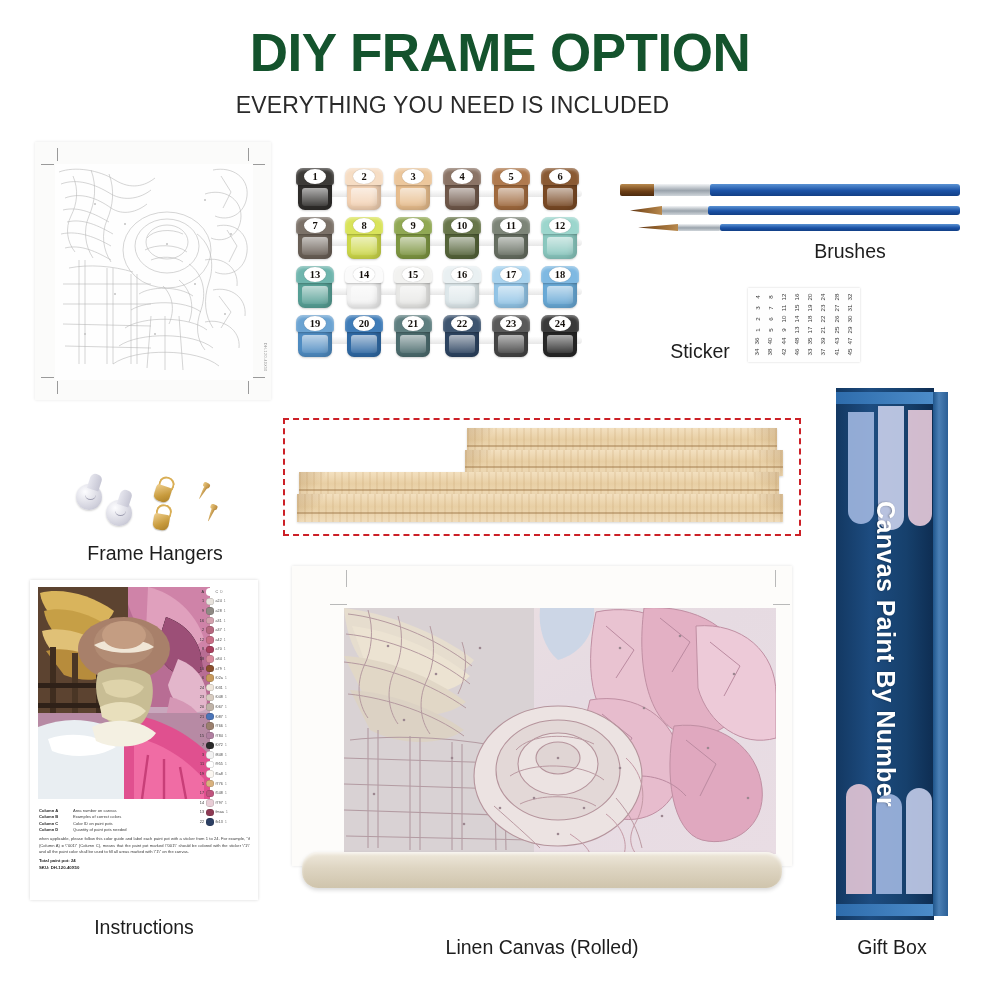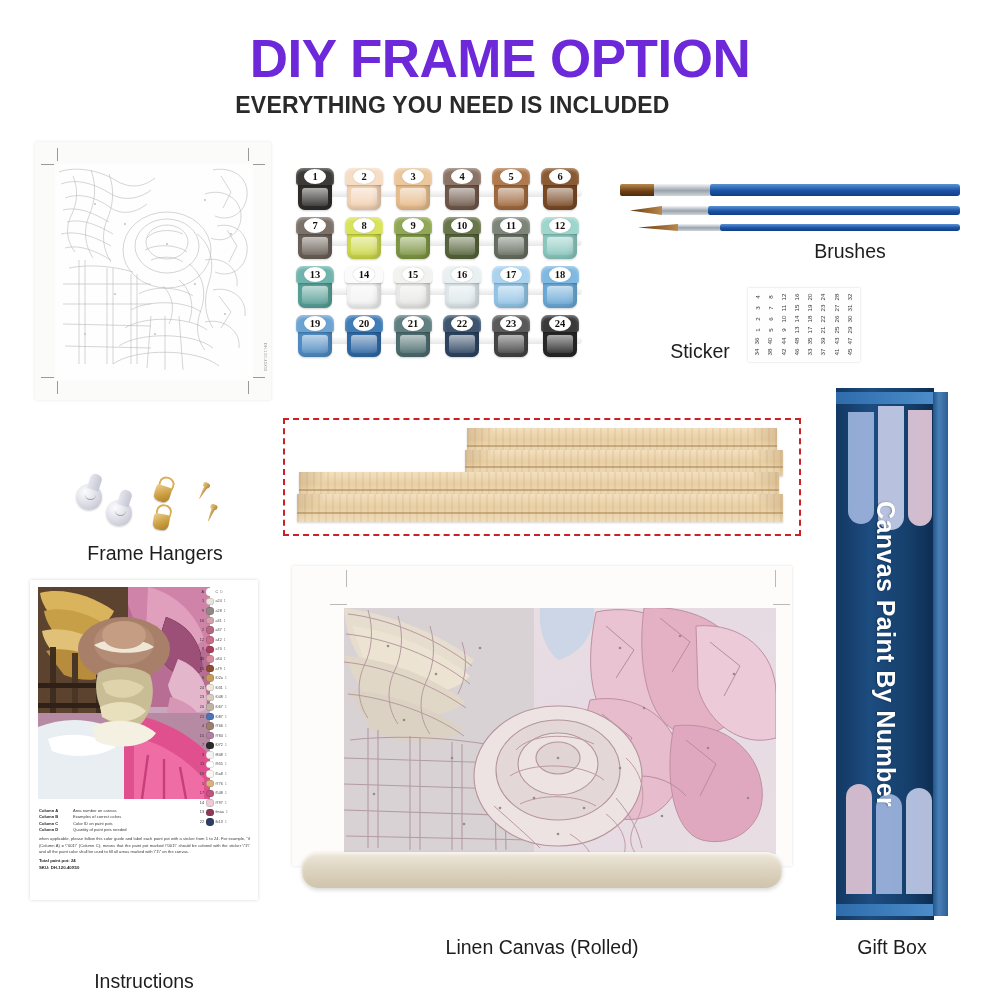--- a/index.html
+++ b/index.html
@@ -8,29 +8,29 @@
     background:#ffffff;
     font-family:"Liberation Sans", sans-serif;
     color:#1b1b1b;
     position:relative;
     overflow:hidden;
   }
   .page { position:relative; width:1000px; height:1000px; }
 
   
   .title {
-    position:absolute; left:0; top:28px; width:1000px;
+    position:absolute; left:0; top:22px; width:1000px;
     text-align:center;
     font-size:53px; font-weight:bold; letter-spacing:-0.5px;
-    color:#6d28d9;
+    color:#14532d;
   }
   .subtitle {
     position:absolute; left:0; top:92px; width:905px;
     text-align:center;
-    font-size:23px; font-weight:bold; letter-spacing:0.2px;
+    font-size:23px; font-weight:normal; letter-spacing:0.2px;
     color:#2a2a2a;
   }
 
   
   .caption {
     position:absolute; text-align:center;
     font-size:19.5px; color:#1d1d1d; white-space:nowrap;
   }
 
   
@@ -832,21 +832,21 @@
       <div class="tot">
         <span>Total paint pot:</span>
         <span>24</span>
       </div>
       <div class="tot">
         <span>SKU:</span>
         <span>DH-120-40X50</span>
       </div>
     </div>
   </div>
-  <div class="caption" style="left:30px;top:970px;width:228px;">Instructions</div>
+  <div class="caption" style="left:30px;top:916px;width:228px;">Instructions</div>
 
   <div class="canvaswrap">
     <div class="canvas-sheet">
       <div class="c-crop c-cv" style="left:54px;top:4px;"></div>
       <div class="c-crop c-ch" style="left:38px;top:38px;"></div>
       <div class="c-crop c-cv" style="right:16px;top:4px;"></div>
       <div class="c-crop c-ch" style="right:2px;top:38px;"></div>
 
       <div class="canvas-art">
         <svg viewBox="0 0 432 246" preserveAspectRatio="none">

